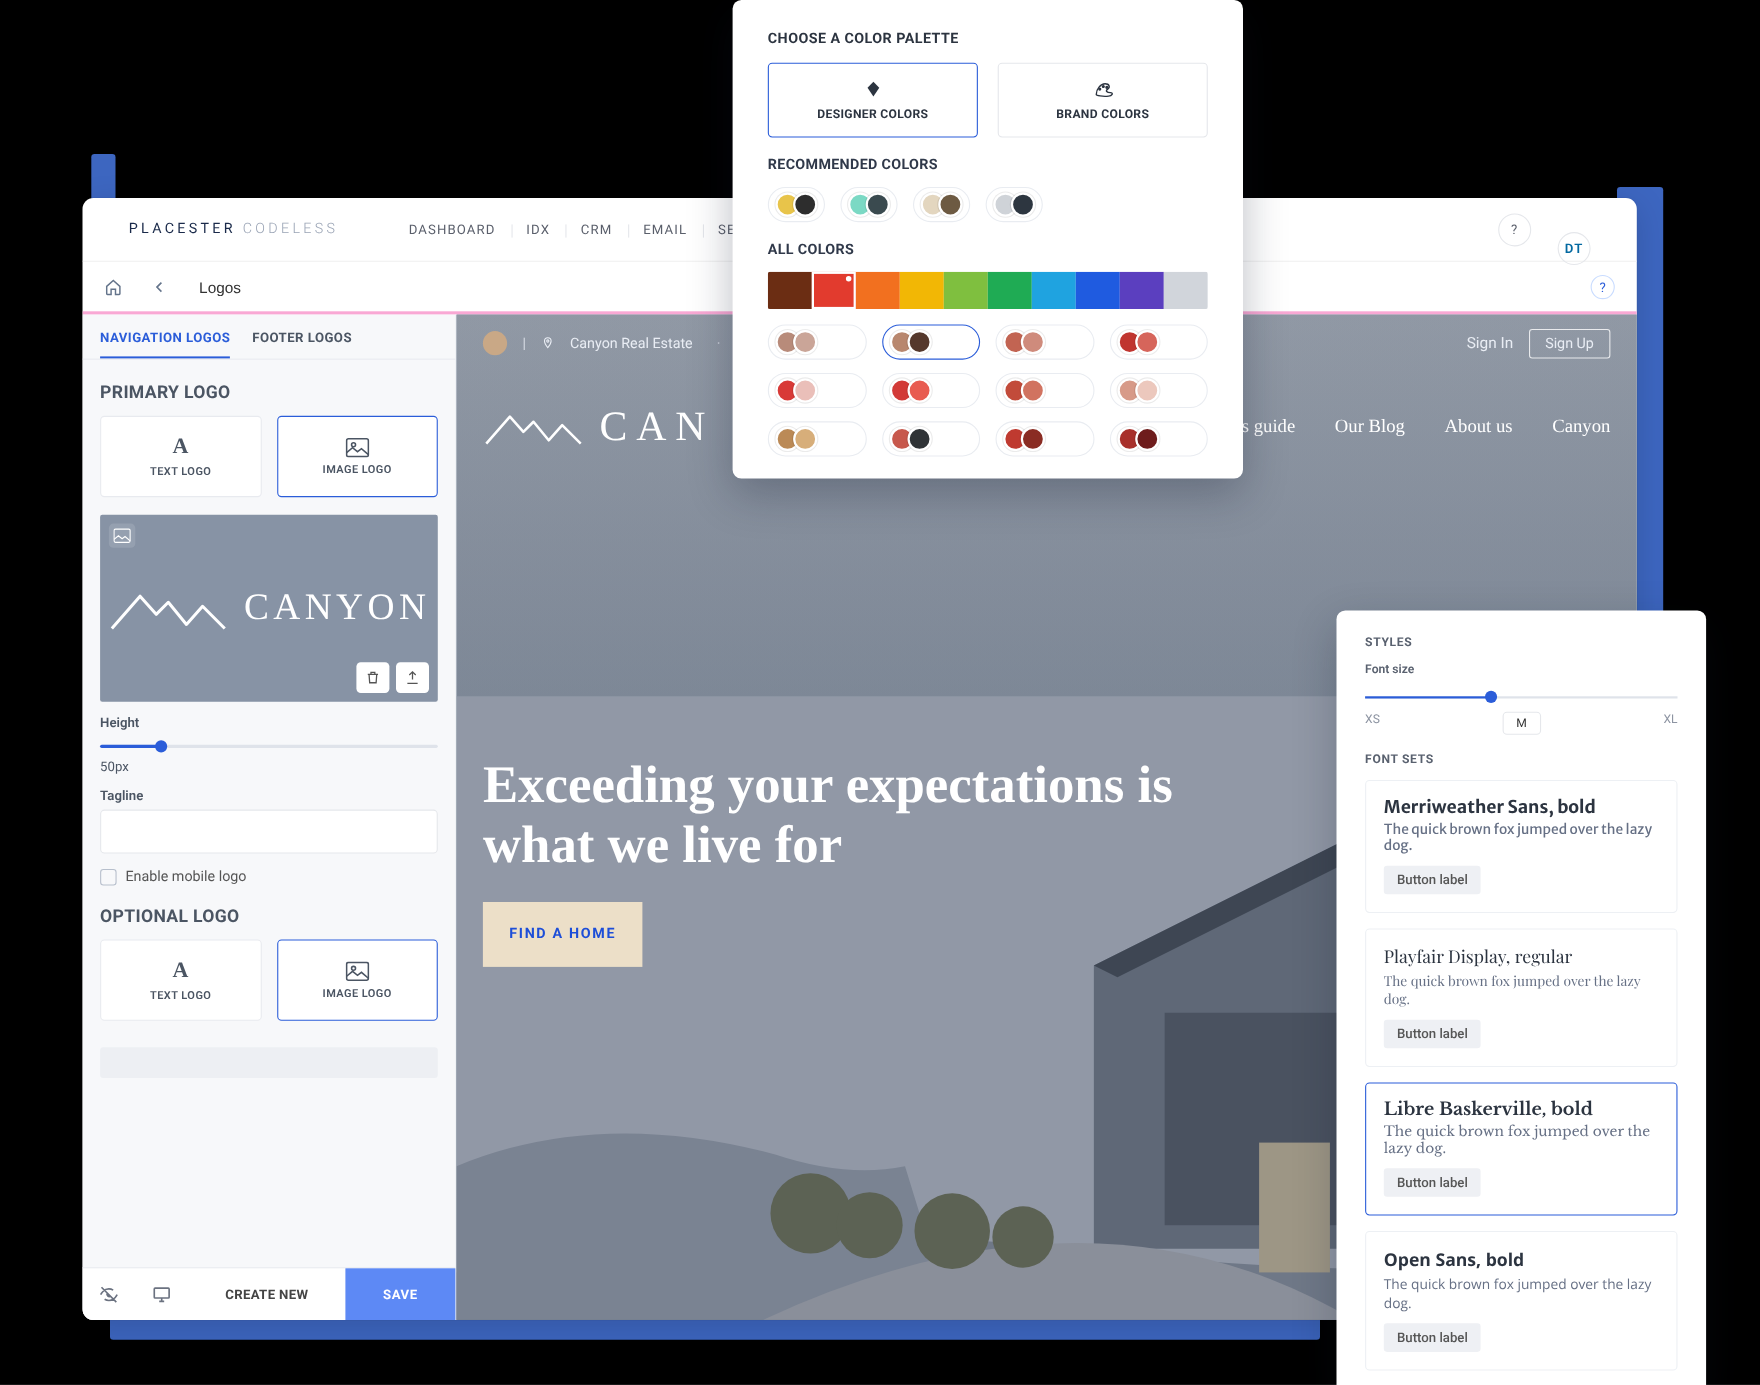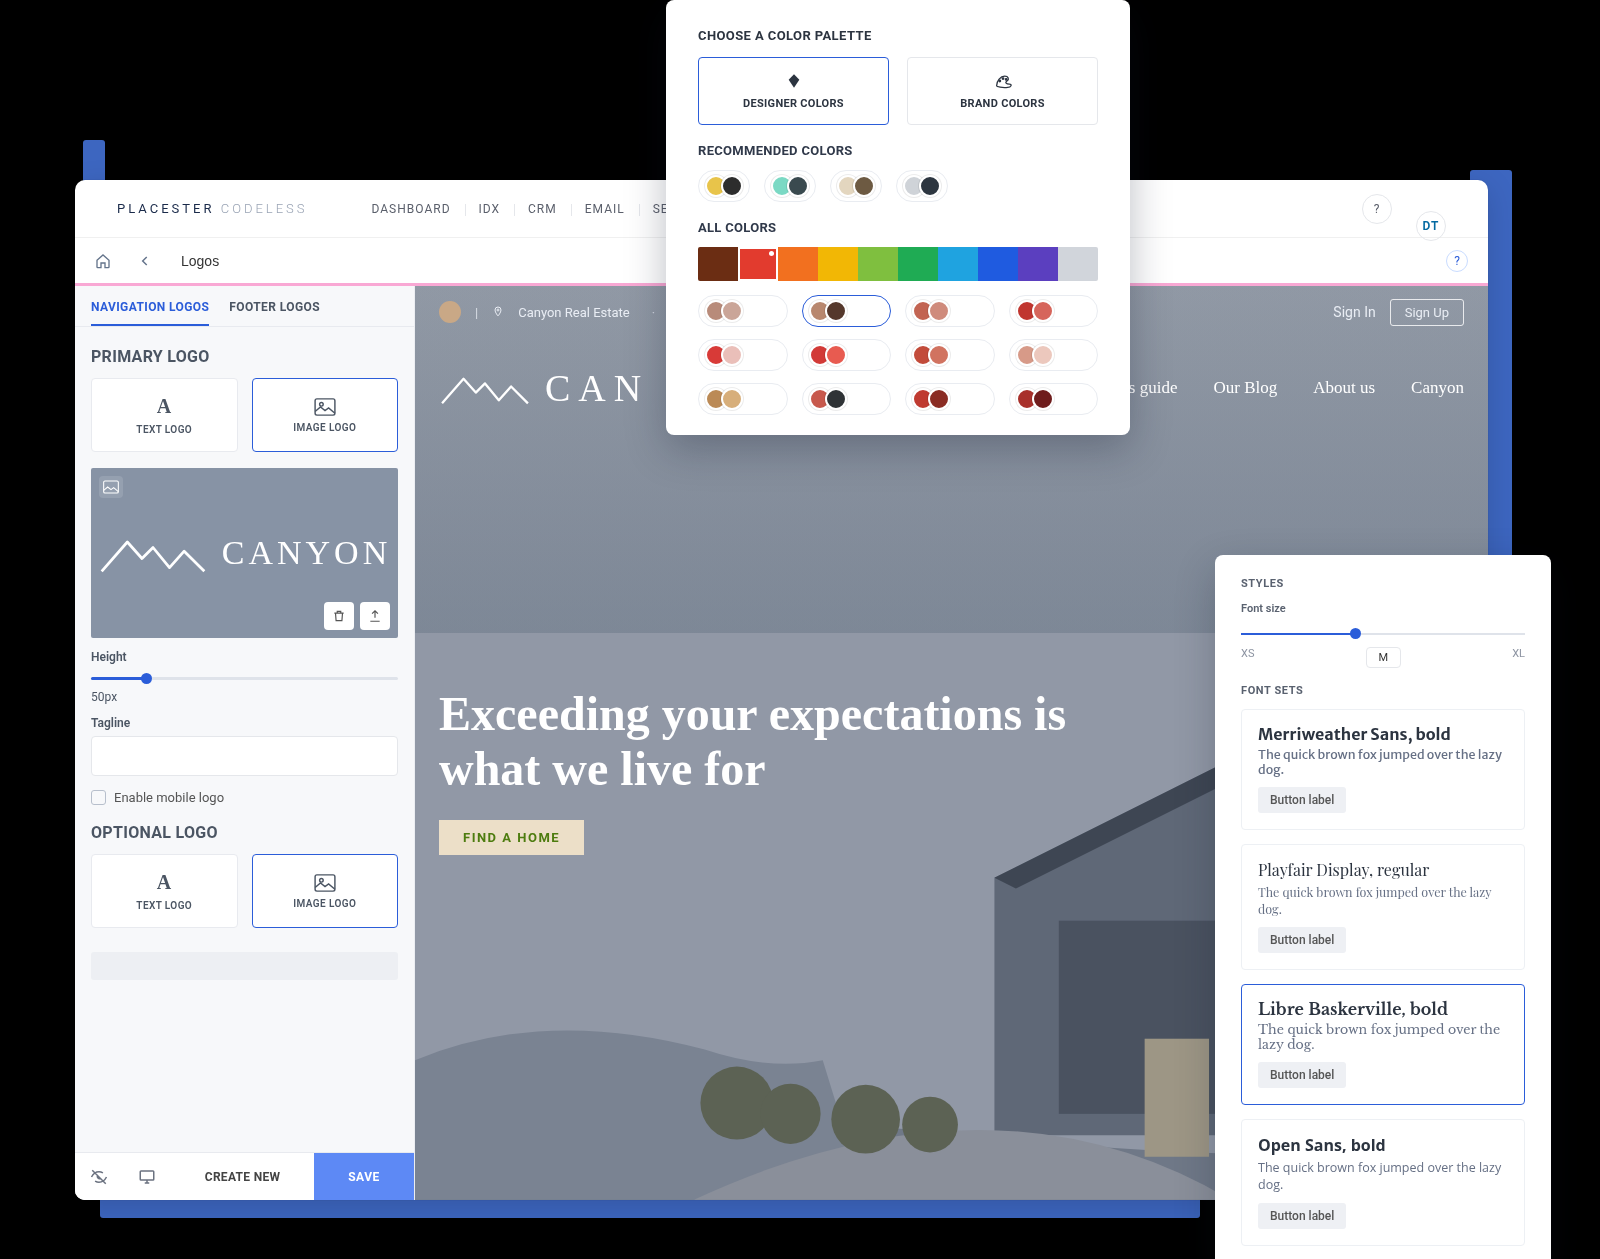--- a/index.html
+++ b/index.html
@@ -147,21 +147,21 @@
   }
   .preview-nav .brandrow { display:flex; align-items:center; gap:14px; }
   .preview-nav .brandrow svg { width:92px; height:40px; }
   .preview-nav .brandword { letter-spacing:8px; font-size:38px; }
   .preview-nav .links { flex:1; display:flex; gap:36px; justify-content:flex-end; font-size:17px; }
   .hero {
     position:absolute; left:24px; top:400px; color:#fff; max-width:650px;
   }
   .hero h1 { font-family: Georgia, serif; font-size:48px; font-weight:600; line-height:1.15; margin-bottom:24px; }
   .hero p { font-size:16px; line-height:1.55; opacity:.92; font-family: Georgia, serif; margin-bottom:28px; max-width:600px;}
-  .hero .cta { display:inline-block; background:#ecdfc8; color:#4d7c0f; padding:10px 24px;
+  .hero .cta { display:inline-block; background:#ecdfc8; color:#1d4ed8; padding:22px 24px;
     font-size:13px; font-weight:700; letter-spacing:1.5px; }
 
   
   .palette-panel {
     position:absolute; left:666px; top:0; width:464px; background:#fff;
     border-radius:8px; box-shadow:0 14px 40px rgba(15,23,42,.28); padding:28px 32px 20px; z-index:20;
   }
   .palette-panel h4 { font-size:13px; font-weight:700; letter-spacing:.4px; color:#2c3440; margin-bottom:14px; }
   .palette-panel .sub { font-size:13px; font-weight:700; color:#30394a; margin:18px 0 12px; letter-spacing:.3px; }
   .pal-row { display:flex; gap:18px; }

